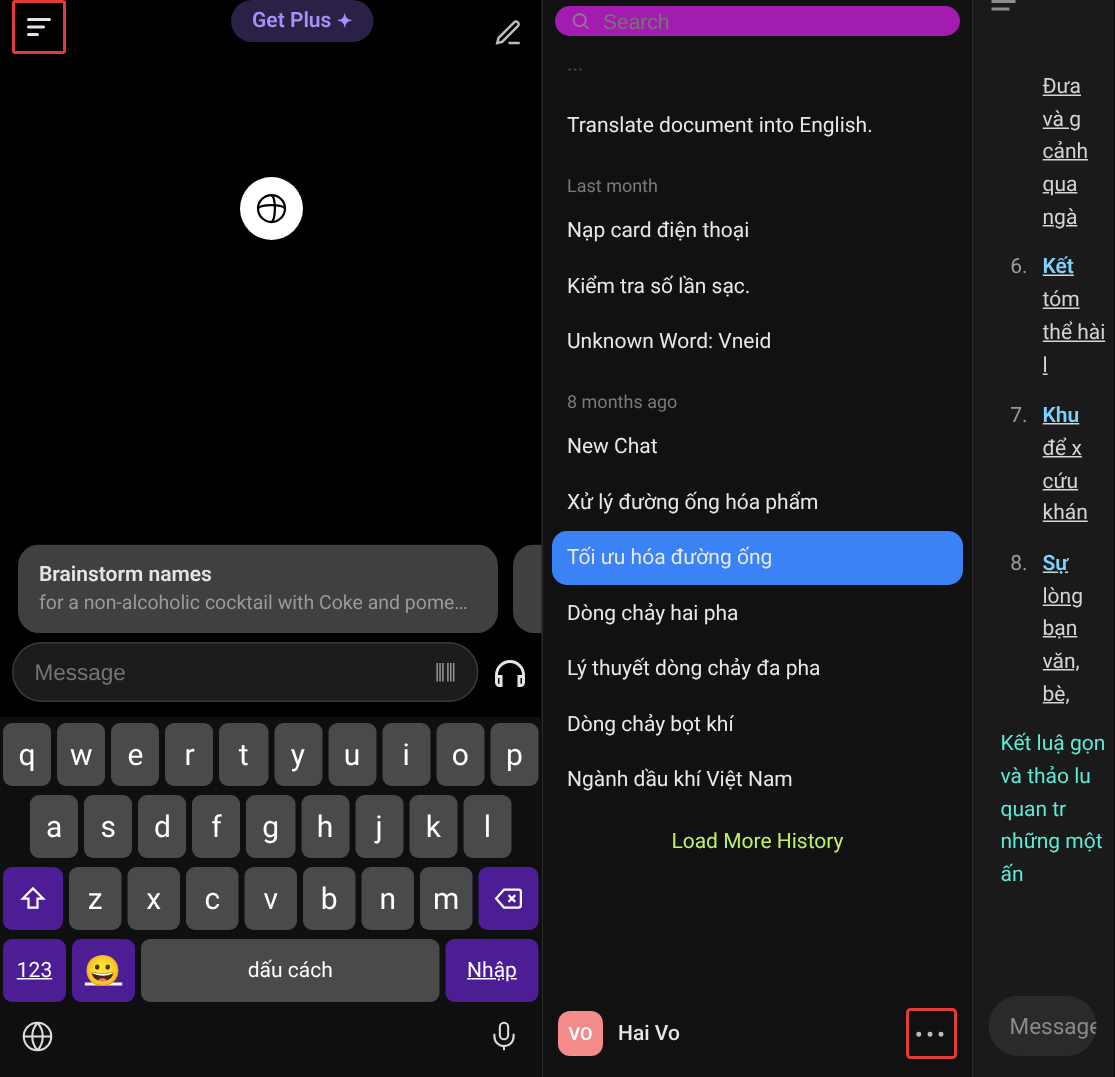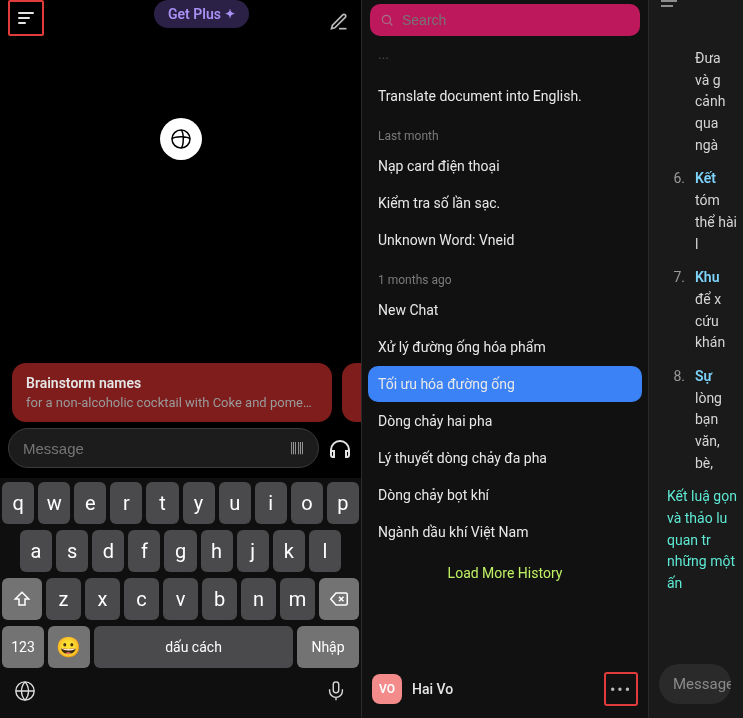--- a/index.html
+++ b/index.html
@@ -42,21 +42,21 @@
   .compose { position:absolute; right:10px; top:10px; width:24px; height:24px; 
     display:flex; align-items:center; justify-content:center;}
   .compose svg{ stroke:#bbb;}
   .logo-zone { flex:0 0 auto; height:190px; display:flex; align-items:center; justify-content:center;}
   .logo-circle {
     width:42px; height:42px; border-radius:50%;
     background:#fff; display:flex; align-items:center; justify-content:center;
   }
   .suggestions { position:absolute; left:12px; right:0; bottom:250px; display:flex; gap:10px; overflow:hidden;}
   .sugg-card {
-    background:#7f1d1d; border-radius:14px; padding:12px 14px; width:320px; flex:0 0 auto;
+    background:#404040; border-radius:14px; padding:12px 14px; width:320px; flex:0 0 auto;
   }
   .sugg-title{font-size:14px; font-weight:600; color:#e5e5e5; margin-bottom:4px;}
   .sugg-sub{font-size:13px; color:#9a9a9a; white-space:nowrap; overflow:hidden; text-overflow:ellipsis;}
   .input-row {
     position:absolute; left:8px; right:8px; bottom:246px; display:flex; align-items:center; gap:8px;
   }
   .msg-input {
     flex:1; background:#1c1c1c; border:1px solid #3a3a3a; border-radius:22px;
     height:40px; display:flex; align-items:center; padding:0 14px; gap:8px;
     color:#9a9a9a; font-size:15px;
@@ -68,40 +68,40 @@
   .keyboard {
     position:absolute; left:0; right:0; bottom:0; height:240px; background:#0f0f0f;
     display:flex; flex-direction:column; padding:4px 2px 6px; gap:6px;
   }
   .krow{display:flex; gap:4px; justify-content:center;}
   .key{
     background:#4a4a4c; color:#fff; border-radius:6px; height:42px;
     display:flex; align-items:center; justify-content:center; font-size:20px;
     flex:1; min-width:0;
   }
-  .key.dark{background:#737373;}
+  .key.dark{background:#4c1d95;text-decoration:underline;}
   .key.small{font-size:14px;}
   .krow.r1 .key{flex:1;}
   .krow.r2 {padding:0 18px;}
   .krow.r3 .key.shift, .krow.r3 .key.del{flex:0 0 40px;}
   .krow.r4 .key.num{flex:0 0 42px;}
   .krow.r4 .key.emoji{flex:0 0 42px;}
   .krow.r4 .key.space{flex:1;}
   .krow.r4 .key.enter{flex:0 0 62px;}
   .kfoot{display:flex; justify-content:space-between; padding:6px 12px 0;}
   .kfoot .kicon{ color:#ddd; font-size:22px;}
 
   
   .suggestions{bottom:296px;}
   .input-row{bottom:250px;}
 
   
   .search-wrap{ padding:4px 8px;}
   .search{
-    background:#be185d; border-radius:10px; height:32px; display:flex;
+    background:#a21caf; border-radius:10px; height:20px; display:flex;
     align-items:center; gap:8px; padding:0 10px; color:#9a9a9a; font-size:14px;
   }
   .search svg{opacity:.7;}
   .search input{flex:1; background:none; border:none; color:#d0d0d0; font-size:14px; outline:none;}
   .history{ flex:1; overflow:hidden; padding:0 6px;}
   .hist-item{
     padding:10px 10px; border-radius:10px; font-size:14px; color:#e8e8e8;
     white-space:nowrap; overflow:hidden; text-overflow:ellipsis; margin:1px 0;
   }
   .hist-item.active{background:#3b82f6;}
@@ -122,21 +122,21 @@
   .right-hamburger{display:flex; flex-direction:column; gap:3px; align-items:flex-start; opacity:.8;}
   .right-hamburger span{display:block; height:2px; background:#aaa;}
   .right-hamburger span:nth-child(1){width:16px;}
   .right-hamburger span:nth-child(2){width:12px;}
   .right-content{
     padding:4px 6px 0 18px; font-size:14px; color:#d5d5d5; line-height:1.55;
     overflow:hidden; flex:1;
   }
   .ol-item{display:flex; gap:10px; margin-bottom:12px;}
   .ol-num{color:#9a9a9a; flex:0 0 18px; text-align:right;}
-  .ol-body{flex:1; overflow:hidden;}
+  .ol-body{flex:1; overflow:hidden;text-decoration:underline;}
   .ol-body b{color:#7dd3fc; font-weight:600;}
   .para{margin-top:8px; color:#5eead4; font-size:14px; line-height:1.55;}
   .right-bottom{
     position:absolute; left:10px; right:0; bottom:12px; height:44px;
     display:flex; align-items:center;
   }
   .right-input{
     background:#2a2a2a; border-radius:22px; height:40px; width:72px;
     display:flex; align-items:center; padding:0 14px; color:#8a8a8a; font-size:15px;
     overflow:hidden;
@@ -275,21 +275,21 @@
       <input type="text" placeholder="Search" style="">
     </div>
   </div>
   <div class="history" id="history">
     <div class="hist-item" style="opacity:.25">···</div>
     <div class="hist-item">Translate document into English.</div>
   <div class="hist-header">Last month</div>
       <div class="hist-item">Nạp card điện thoại</div>
       <div class="hist-item">Kiểm tra số lần sạc.</div>
       <div class="hist-item">Unknown Word: Vneid</div>
-      <div class="hist-header">1 months ago</div>
+      <div class="hist-header">8 months ago</div>
       <div class="hist-item">New Chat</div>
       <div class="hist-item">Xử lý đường ống hóa phẩm</div>
       <div class="hist-item active">Tối ưu hóa đường ống</div>
       <div class="hist-item">Dòng chảy hai pha</div>
       <div class="hist-item">Lý thuyết dòng chảy đa pha</div>
       <div class="hist-item">Dòng chảy bọt khí</div>
       <div class="hist-item">Ngành dầu khí Việt Nam</div>
       <div class="load-more">Load More History</div>
     </div>
   <div class="account">

